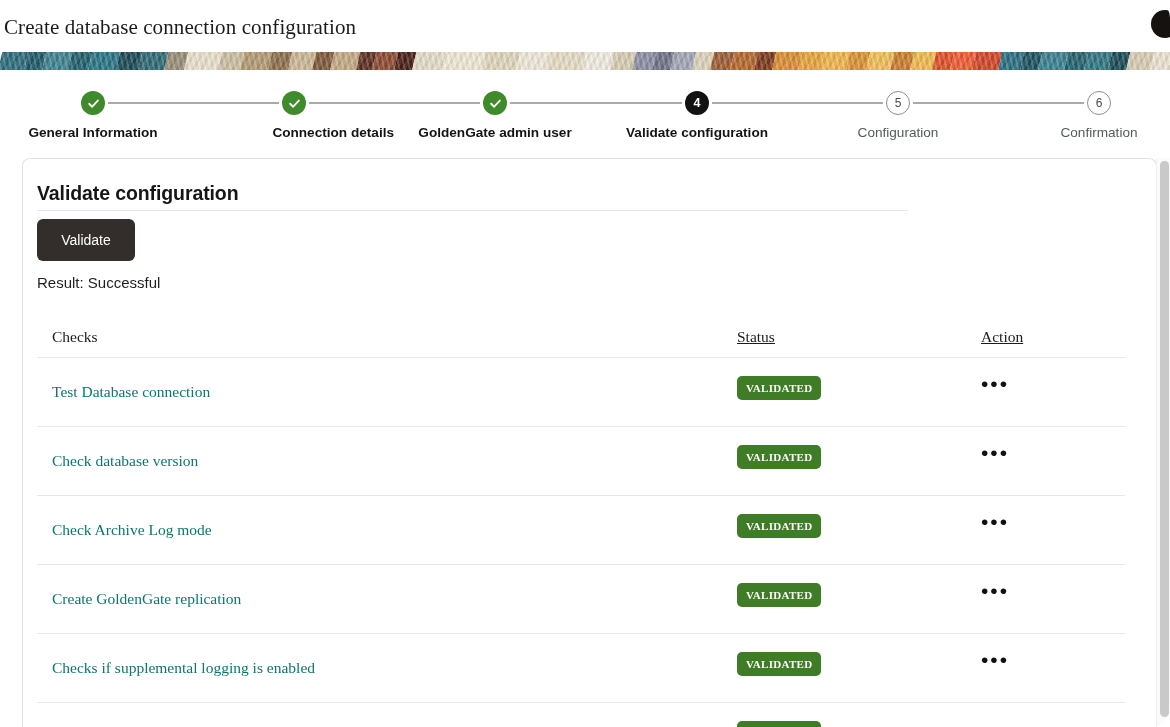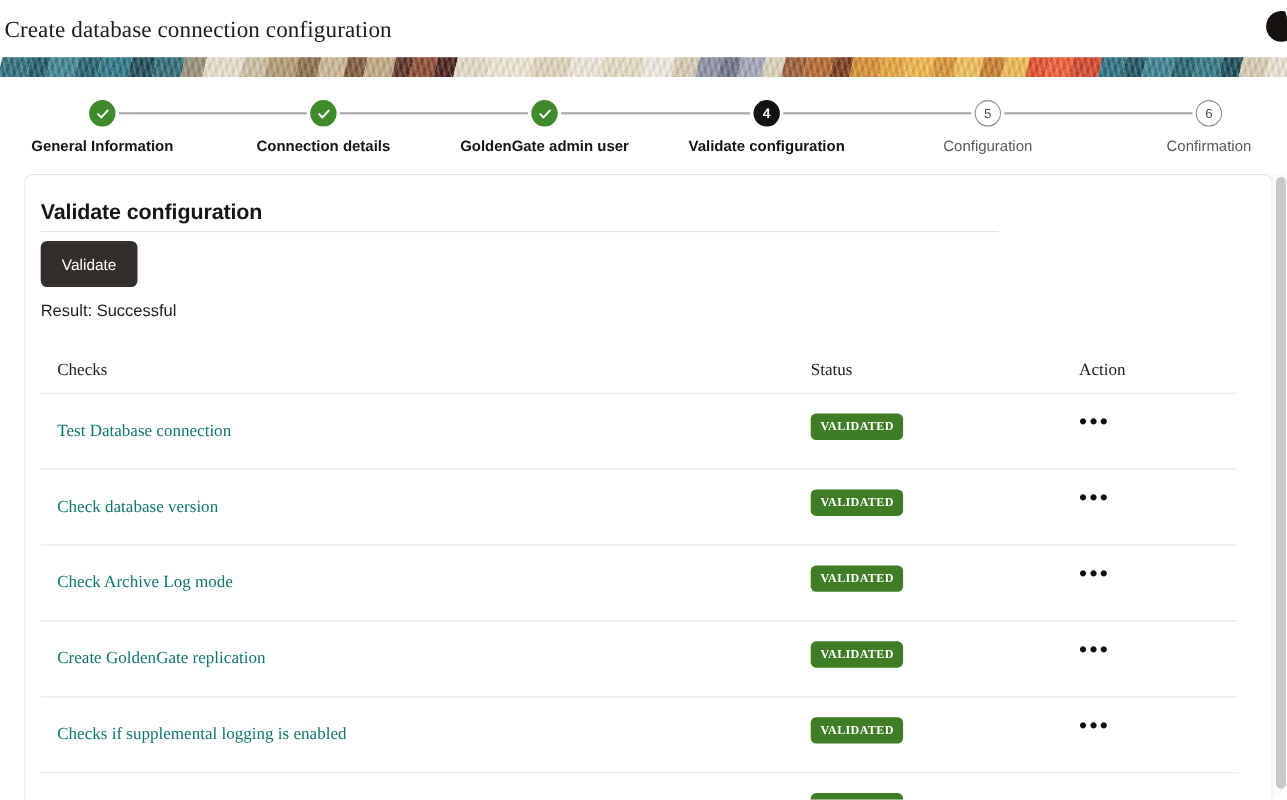--- a/index.html
+++ b/index.html
@@ -162,21 +162,21 @@
     top: 51px;
     width: 871px;
     height: 1px;
     background: #e4e4e4;
   }
 
   .validate-btn {
     position: absolute;
     left: 14px;
     top: 60px;
-    width: 88px;
+    width: 98px;
     height: 42px;
     background: #332e2b;
     color: #ffffff;
     border: none;
     border-radius: 6px;
     font-family: "Liberation Sans", sans-serif;
     font-size: 14px;
     cursor: pointer;
   }
 
@@ -211,22 +211,22 @@
     width: 1088px;
     height: 1px;
     background: #e6e6e6;
   }
 
   .cell {
     position: absolute;
     font-family: "Liberation Serif", serif;
   }
   .c-steps  { left: 15px; }
-  .c-status { left: 700px; }
-  .c-action { left: 944px; }
+  .c-status { left: 700px; text-decoration: underline; }
+  .c-action { left: 944px; text-decoration: underline; }
 
   .thead .cell {
     top: 11px;
     font-size: 15.5px;
     color: #1c1c1c;
   }
   .trow .cell.c-steps {
     top: 25px;
     font-size: 15.5px;
     color: #0f766e;
@@ -357,21 +357,21 @@
       </div>
     <div id="steps">
         <div class="step" style="left: -7px;">
           <div class="step-circle done">
             <svg width="13" height="13" viewBox="0 0 24 24" fill="none" stroke="#ffffff" stroke-width="3.4" stroke-linecap="round" stroke-linejoin="round">
               <polyline points="4,12.5 9.5,18 20,6.5"></polyline>
             </svg>
           </div>
           <div class="step-label active">General Information</div>
         </div>
-        <div class="step" style="left: 194px;">
+        <div class="step" style="left: 194px; text-align: right;">
           <div class="step-circle done">
             <svg width="13" height="13" viewBox="0 0 24 24" fill="none" stroke="#ffffff" stroke-width="3.4" stroke-linecap="round" stroke-linejoin="round">
               <polyline points="4,12.5 9.5,18 20,6.5"></polyline>
             </svg>
           </div>
           <div class="step-label active">Connection details</div>
         </div>
         <div class="step" style="left: 395px;">
           <div class="step-circle done">
             <svg width="13" height="13" viewBox="0 0 24 24" fill="none" stroke="#ffffff" stroke-width="3.4" stroke-linecap="round" stroke-linejoin="round">

